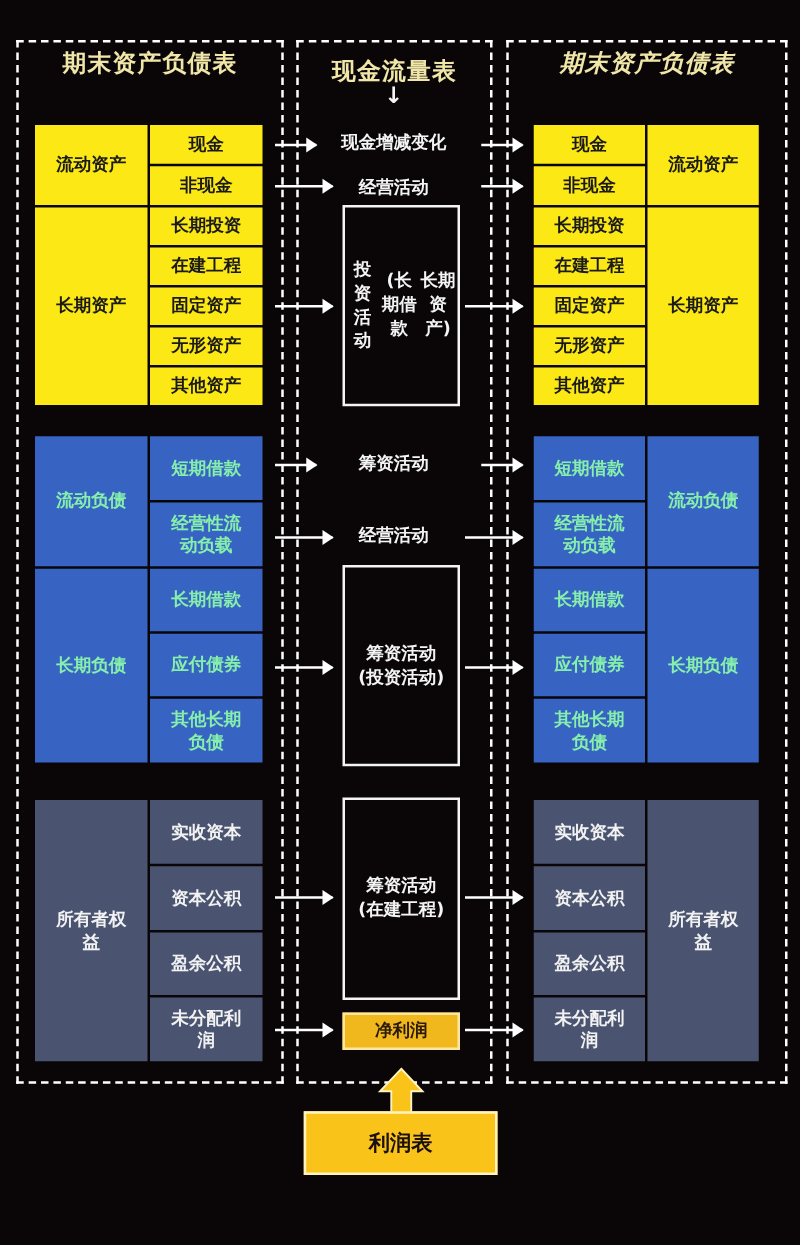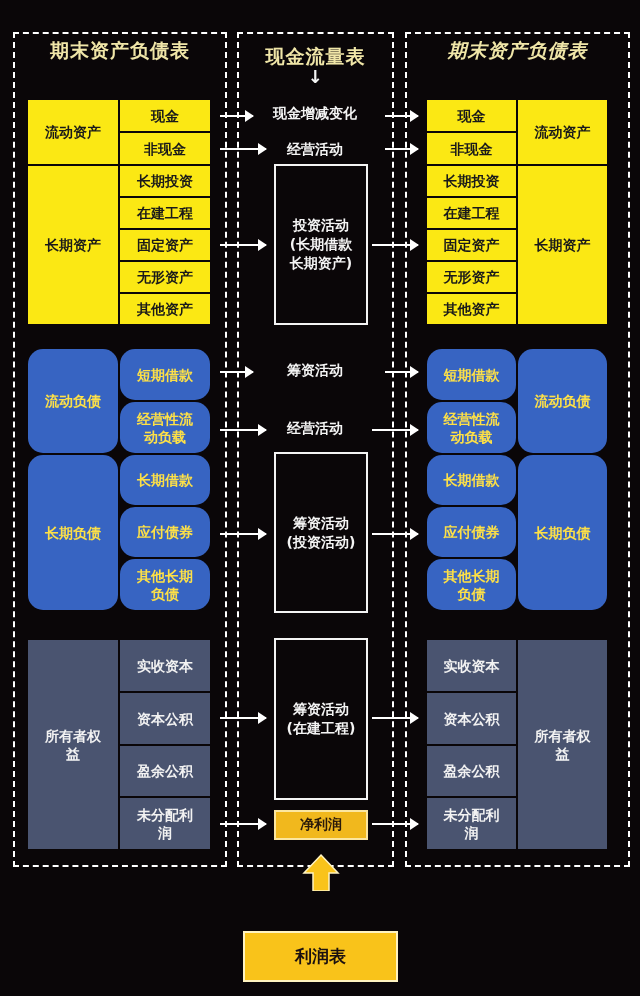--- a/index.html
+++ b/index.html
@@ -4,32 +4,32 @@
 <style>
   html,body{margin:0;padding:0;}
   body{width:640px;height:996px;background:#0a0608;position:relative;overflow:hidden;
        font-family:"DejaVu Sans","Liberation Sans",sans-serif;}
   .abs{position:absolute;box-sizing:border-box;}
   .panel{border:2px dashed #ffffff;}
   .ptitle{color:#f0e6a8;font-weight:bold;font-size:19px;text-align:center;letter-spacing:1px;}
   .cell{display:flex;align-items:center;justify-content:center;text-align:center;
         font-weight:bold;font-size:14px;line-height:18px;box-sizing:border-box;padding:0 4px;}
   .y{background:#fbe814;color:#1a1a1a;}
-  .b{background:#3764c2;color:#fde047;border-radius:15px;}
+  .b{background:#3764c2;color:#86efac;}
   .g{background:#4a5470;color:#f2f2f2;}
   .label{color:#f4f4f4;font-weight:bold;font-size:14px;text-align:center;white-space:nowrap;}
   .box{border:2px solid #f4f4f4;display:flex;align-items:center;justify-content:center;
        color:#f4f4f4;font-weight:bold;font-size:14px;line-height:19px;text-align:center;}
   .arrow{height:2px;background:#ffffff;}
   .arrow::after{content:"";position:absolute;right:-1px;top:-5px;width:0;height:0;
        border-left:9px solid #ffffff;border-top:6px solid transparent;border-bottom:6px solid transparent;}
   .netprofit{background:#f1b81d;border:2px solid #fbe6a0;color:#2a1a0a;font-weight:bold;font-size:14px;
        display:flex;align-items:center;justify-content:center;}
   .income{background:#f9c31a;border:2px solid #fff3c0;color:#1a1010;font-weight:bold;font-size:17px;
-       display:flex;align-items:center;justify-content:center;margin-top:42px;}
+       display:flex;align-items:center;justify-content:center;}
 </style>
 </head>
 <body>
 
 <div class="abs panel" style="left:13px;top:32px;width:214px;height:835px;"></div>
 <div class="abs ptitle" style="left:13px;top:38px;width:214px;">期末资产负债表</div>
 
 <div class="abs cell y" style="left:28px;top:100px;width:90px;height:64px;">流动资产</div>
 <div class="abs cell y" style="left:120px;top:100px;width:90px;height:31px;">现金</div>
 <div class="abs cell y" style="left:120px;top:133px;width:90px;height:31px;">非现金</div>
@@ -66,21 +66,21 @@
   <span>润</span>
 </div>
 
 <div class="abs panel" style="left:237px;top:32px;width:157px;height:835px;"></div>
 <div class="abs ptitle" style="left:237px;top:44px;width:157px;">现金流量表</div>
 <div class="abs label" style="left:305px;top:66px;width:20px;font-size:18px;">↓</div>
 
 <div class="abs label" style="left:240px;top:105px;width:150px;">现金增减变化</div>
 <div class="abs label" style="left:240px;top:141px;width:150px;">经营活动</div>
 
-<div class="abs box" style="left:274px;top:164px;width:94px;height:161px;flex-direction:column;">
+<div class="abs box" style="left:274px;top:164px;width:94px;height:161px;flex-direction:row;">
   <span>投资活动</span>
   <span>(长期借款</span>
   <span>长期资产)</span>
 </div>
 
 <div class="abs label" style="left:240px;top:362px;width:150px;">筹资活动</div>
 <div class="abs label" style="left:240px;top:420px;width:150px;">经营活动</div>
 
 <div class="abs box" style="left:274px;top:452px;width:94px;height:161px;flex-direction:column;">
   <span>筹资活动</span>

